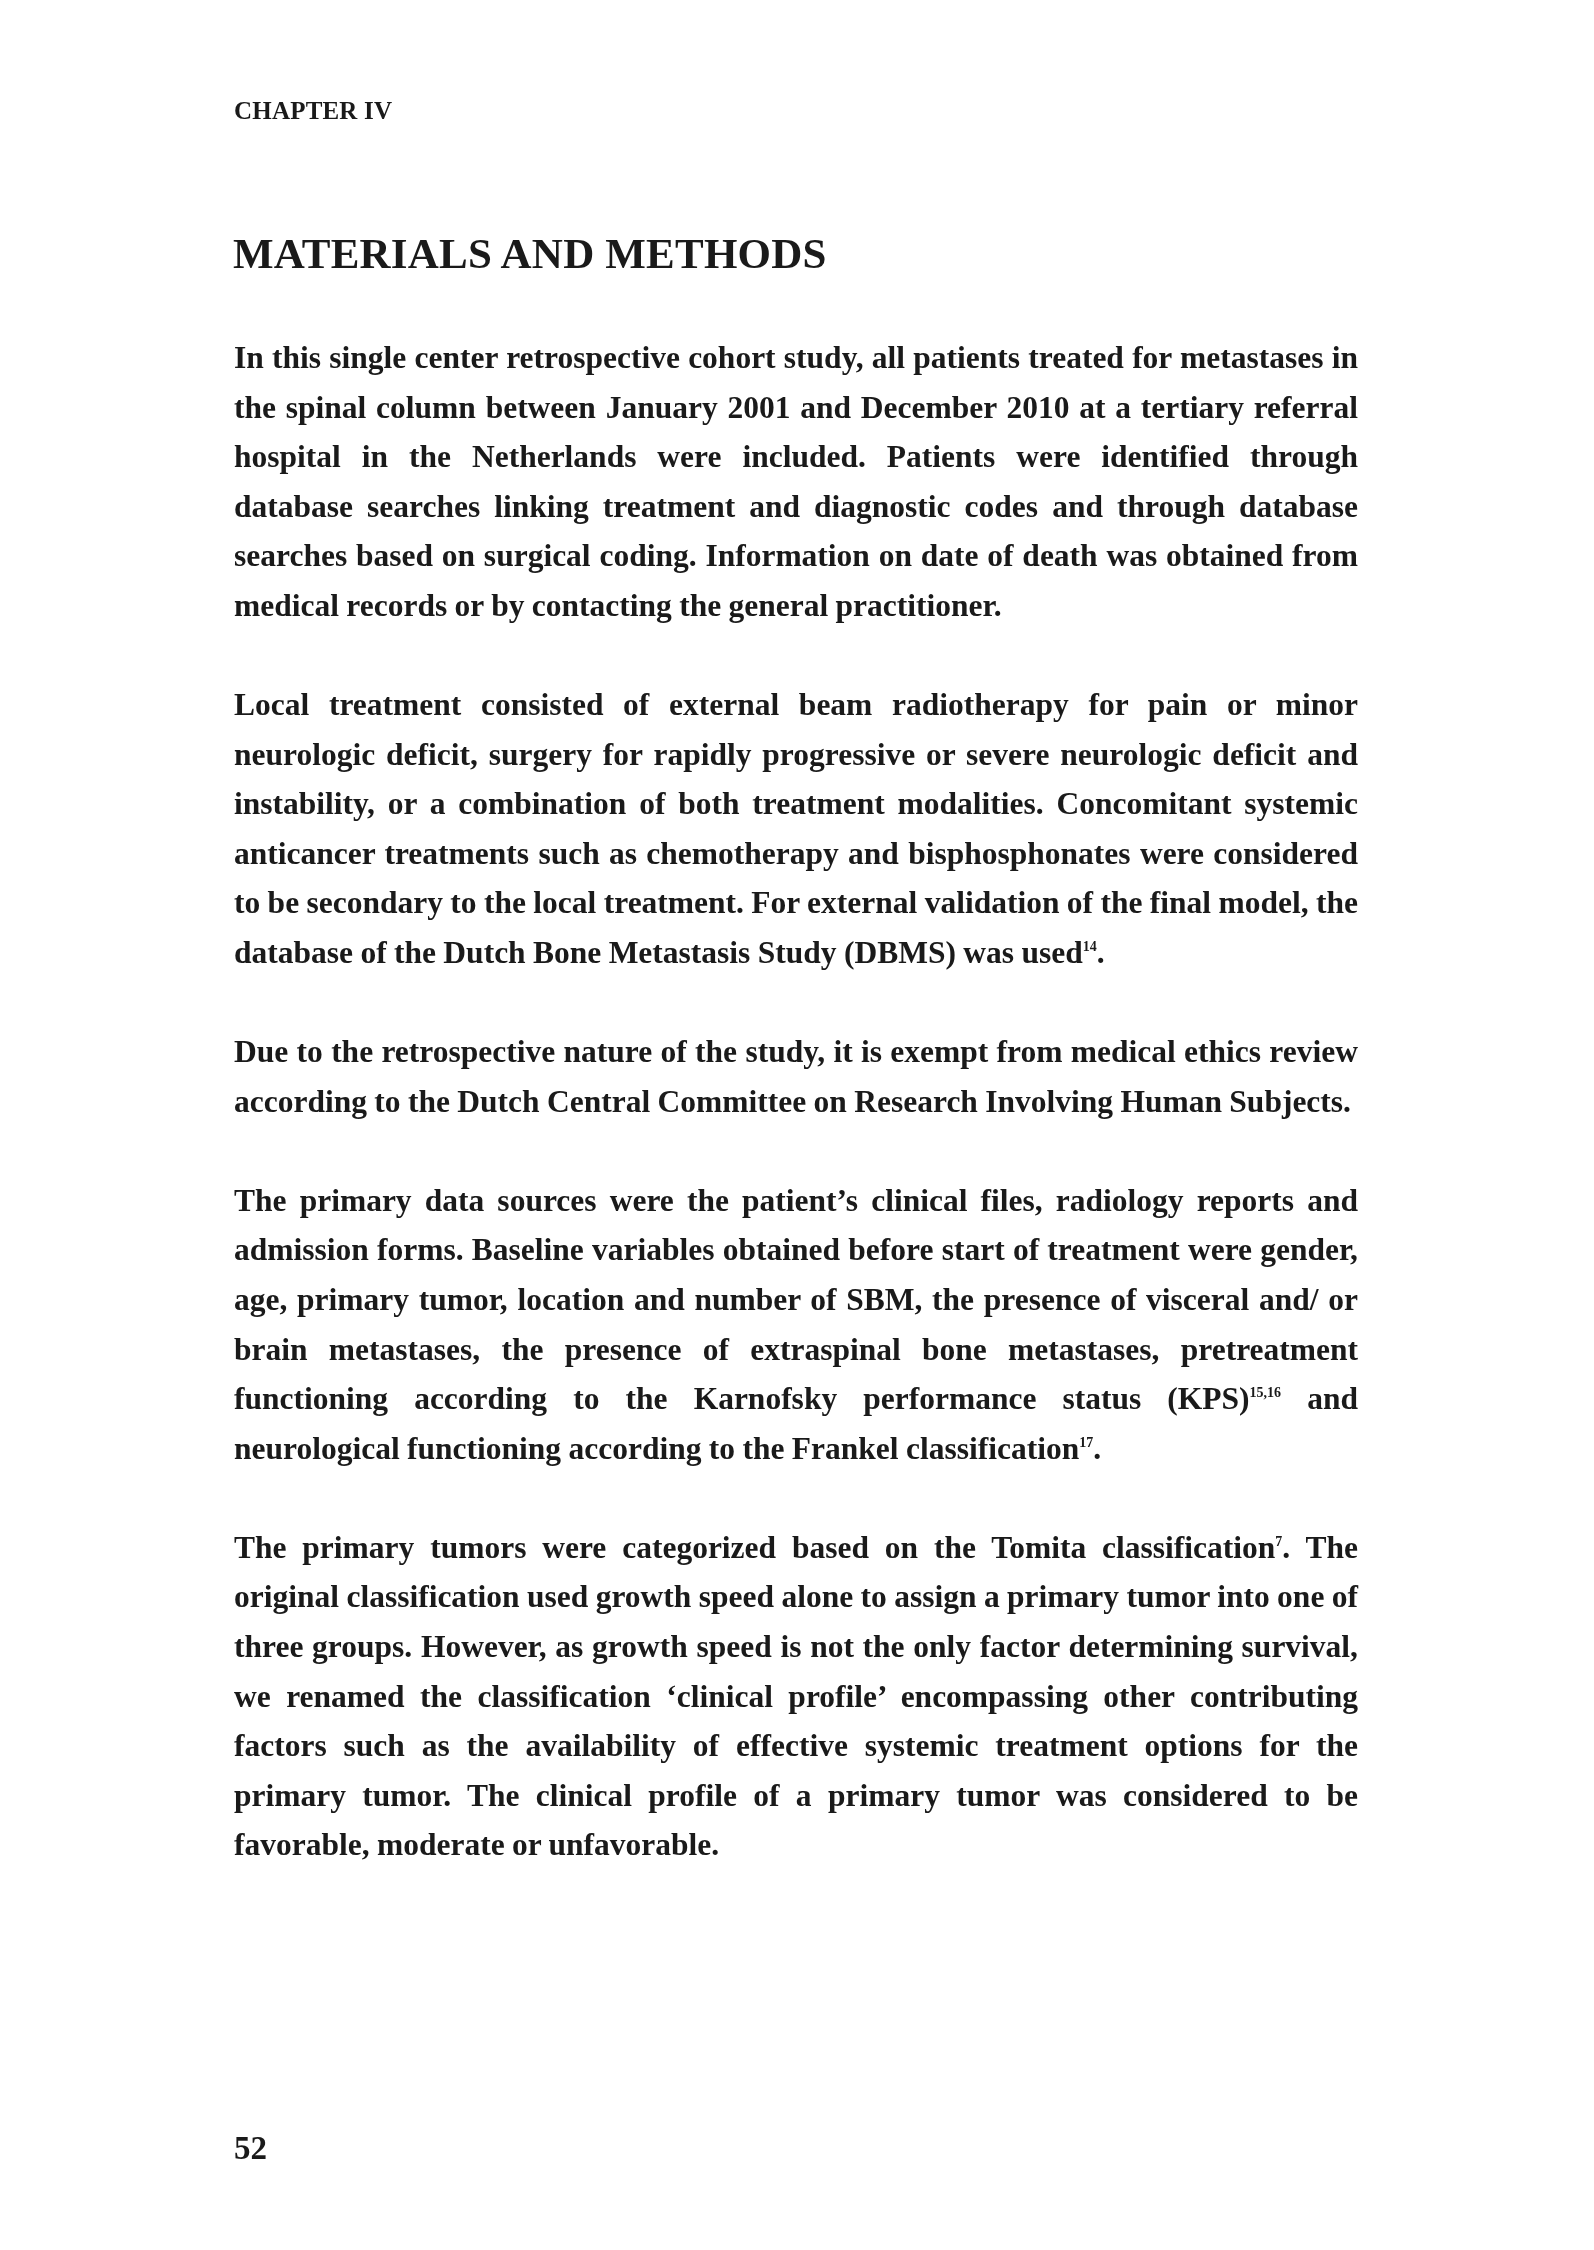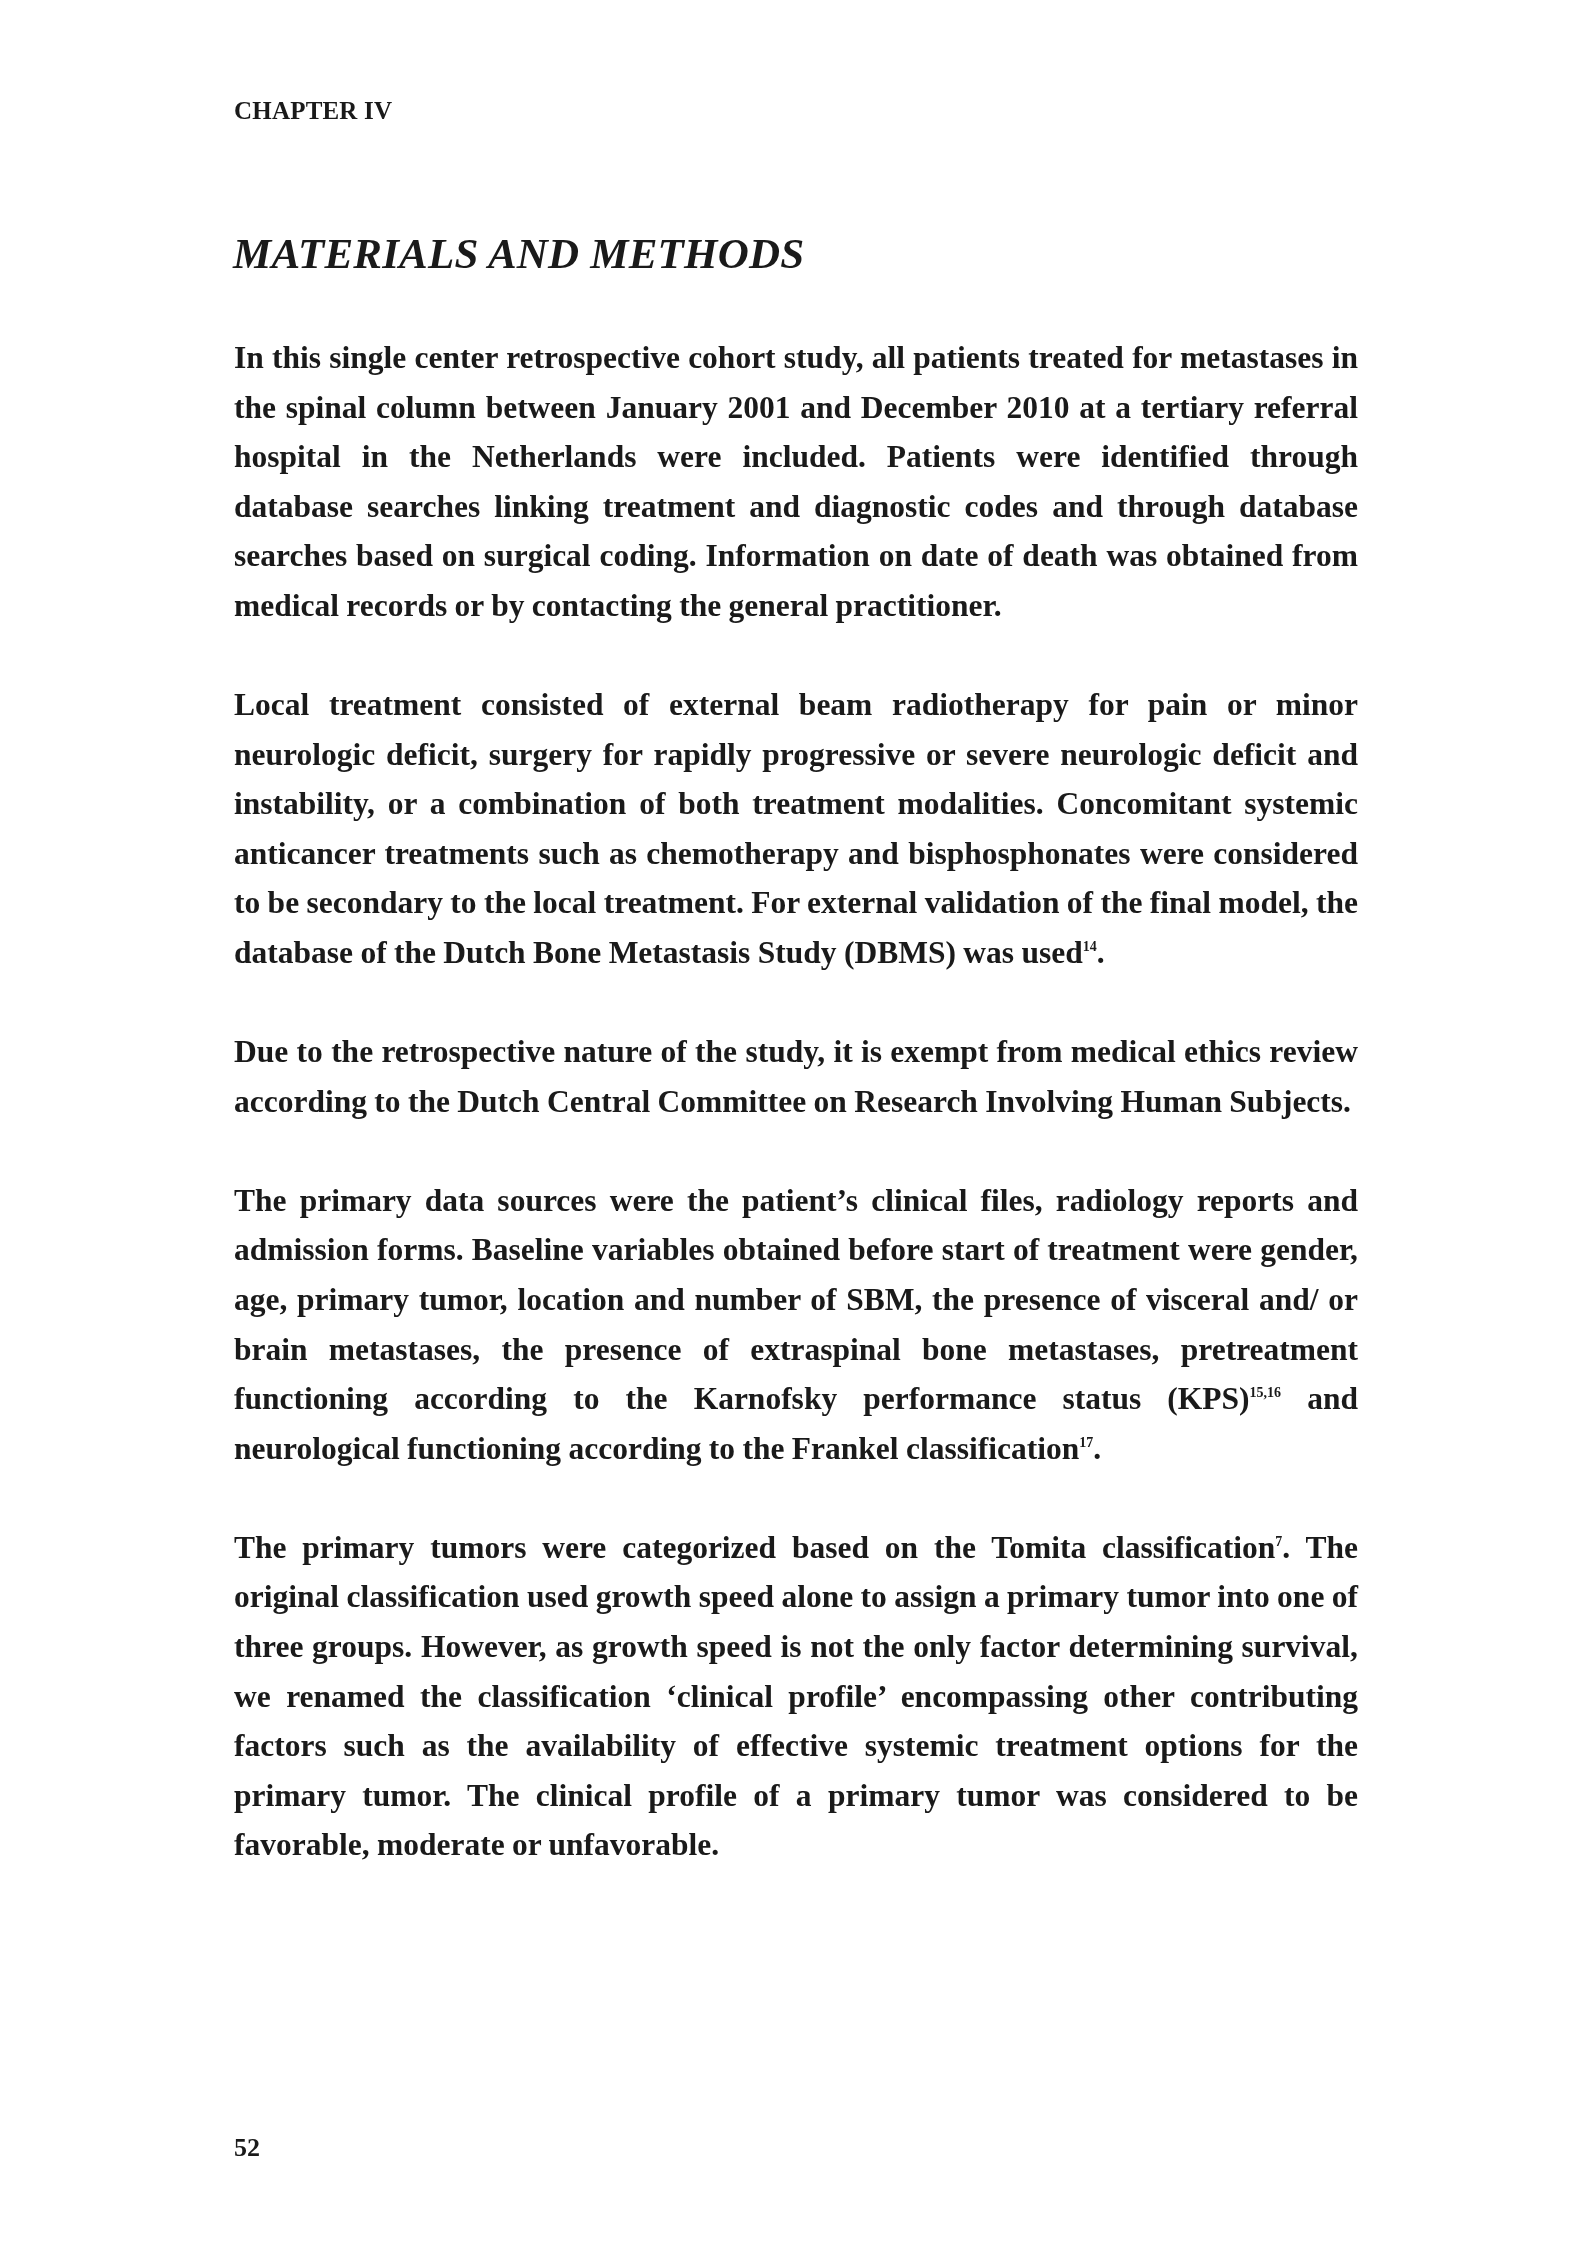--- a/index.html
+++ b/index.html
@@ -33,21 +33,20 @@
     }
     .section-title {
       position: absolute;
       left: 233px;
       top: 229px;
       font-size: 43px;
       font-weight: bold;
       line-height: 50px;
       margin: 0;
       letter-spacing: 0.2px;
-      font-style: italic;
     }
     .body-text {
       position: absolute;
       left: 234px;
       top: 333px;
       width: 1124px;
     }
     .body-text p {
       margin: 0 0 49.5px 0;
       font-size: 31.5px;
@@ -62,21 +61,21 @@
       font-size: 14px;
       line-height: 0;
       vertical-align: 0;
       position: relative;
       top: -12px;
     }
     .page-number {
       position: absolute;
       left: 234px;
       top: 2133px;
-      font-size: 26px;
+      font-size: 33px;
       font-weight: bold;
       line-height: 30px;
       margin: 0;
     }
   </style>
 </head>
 <body>
 
 <div class="page">
 

